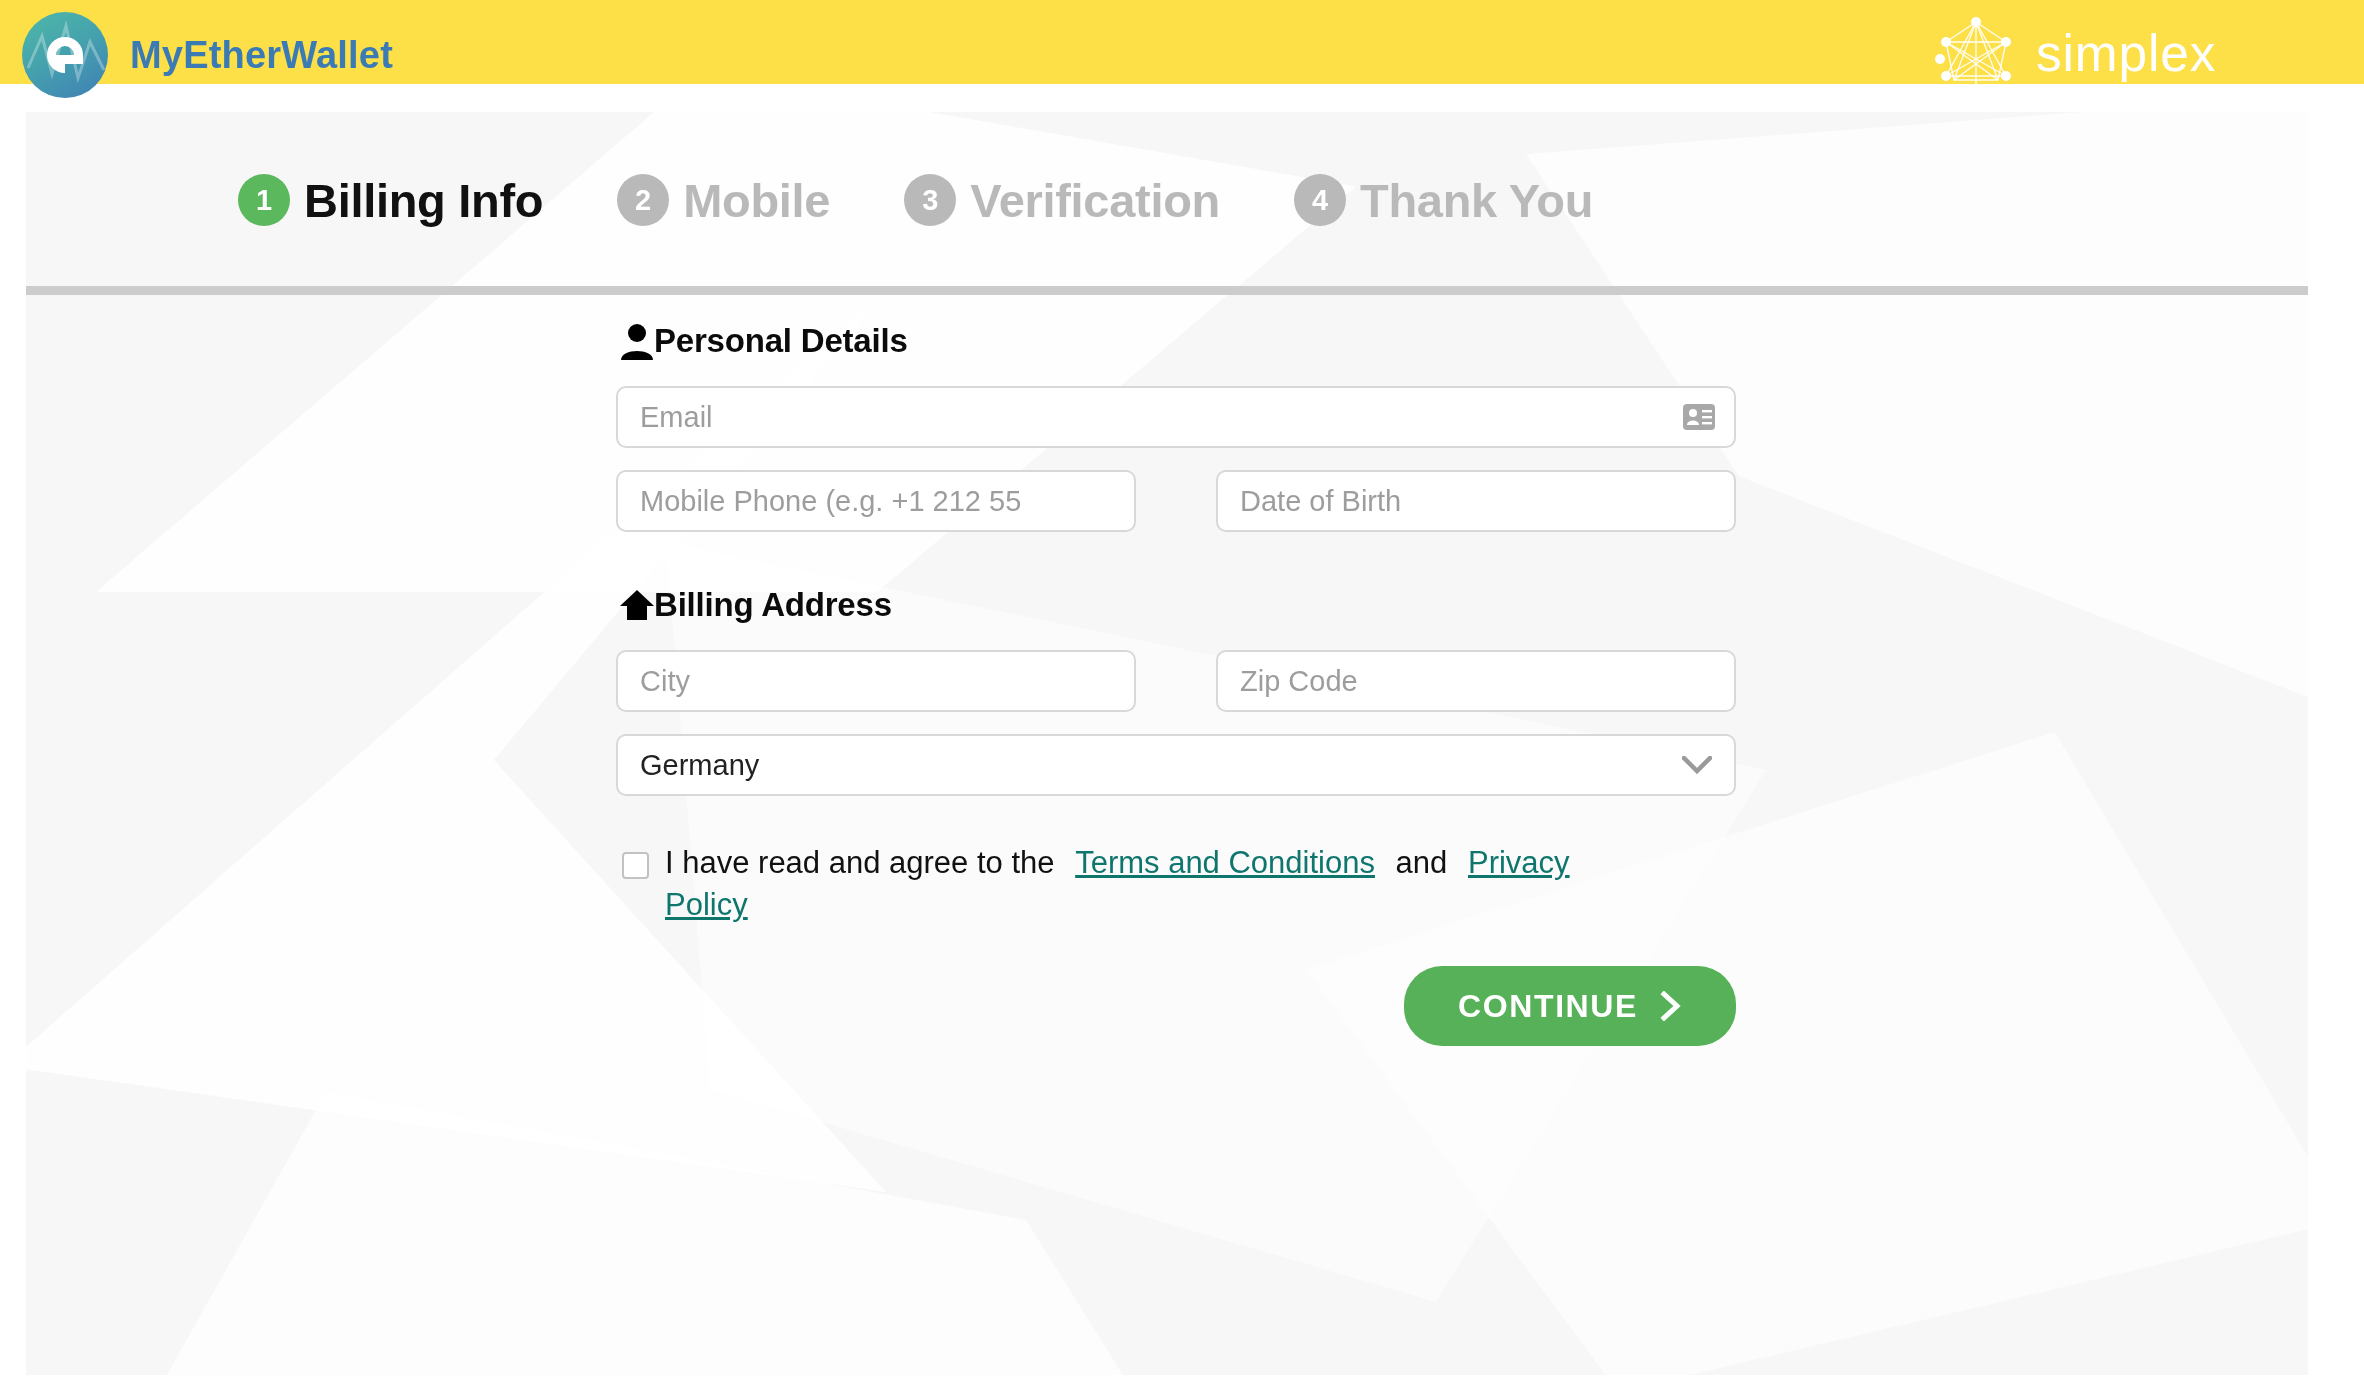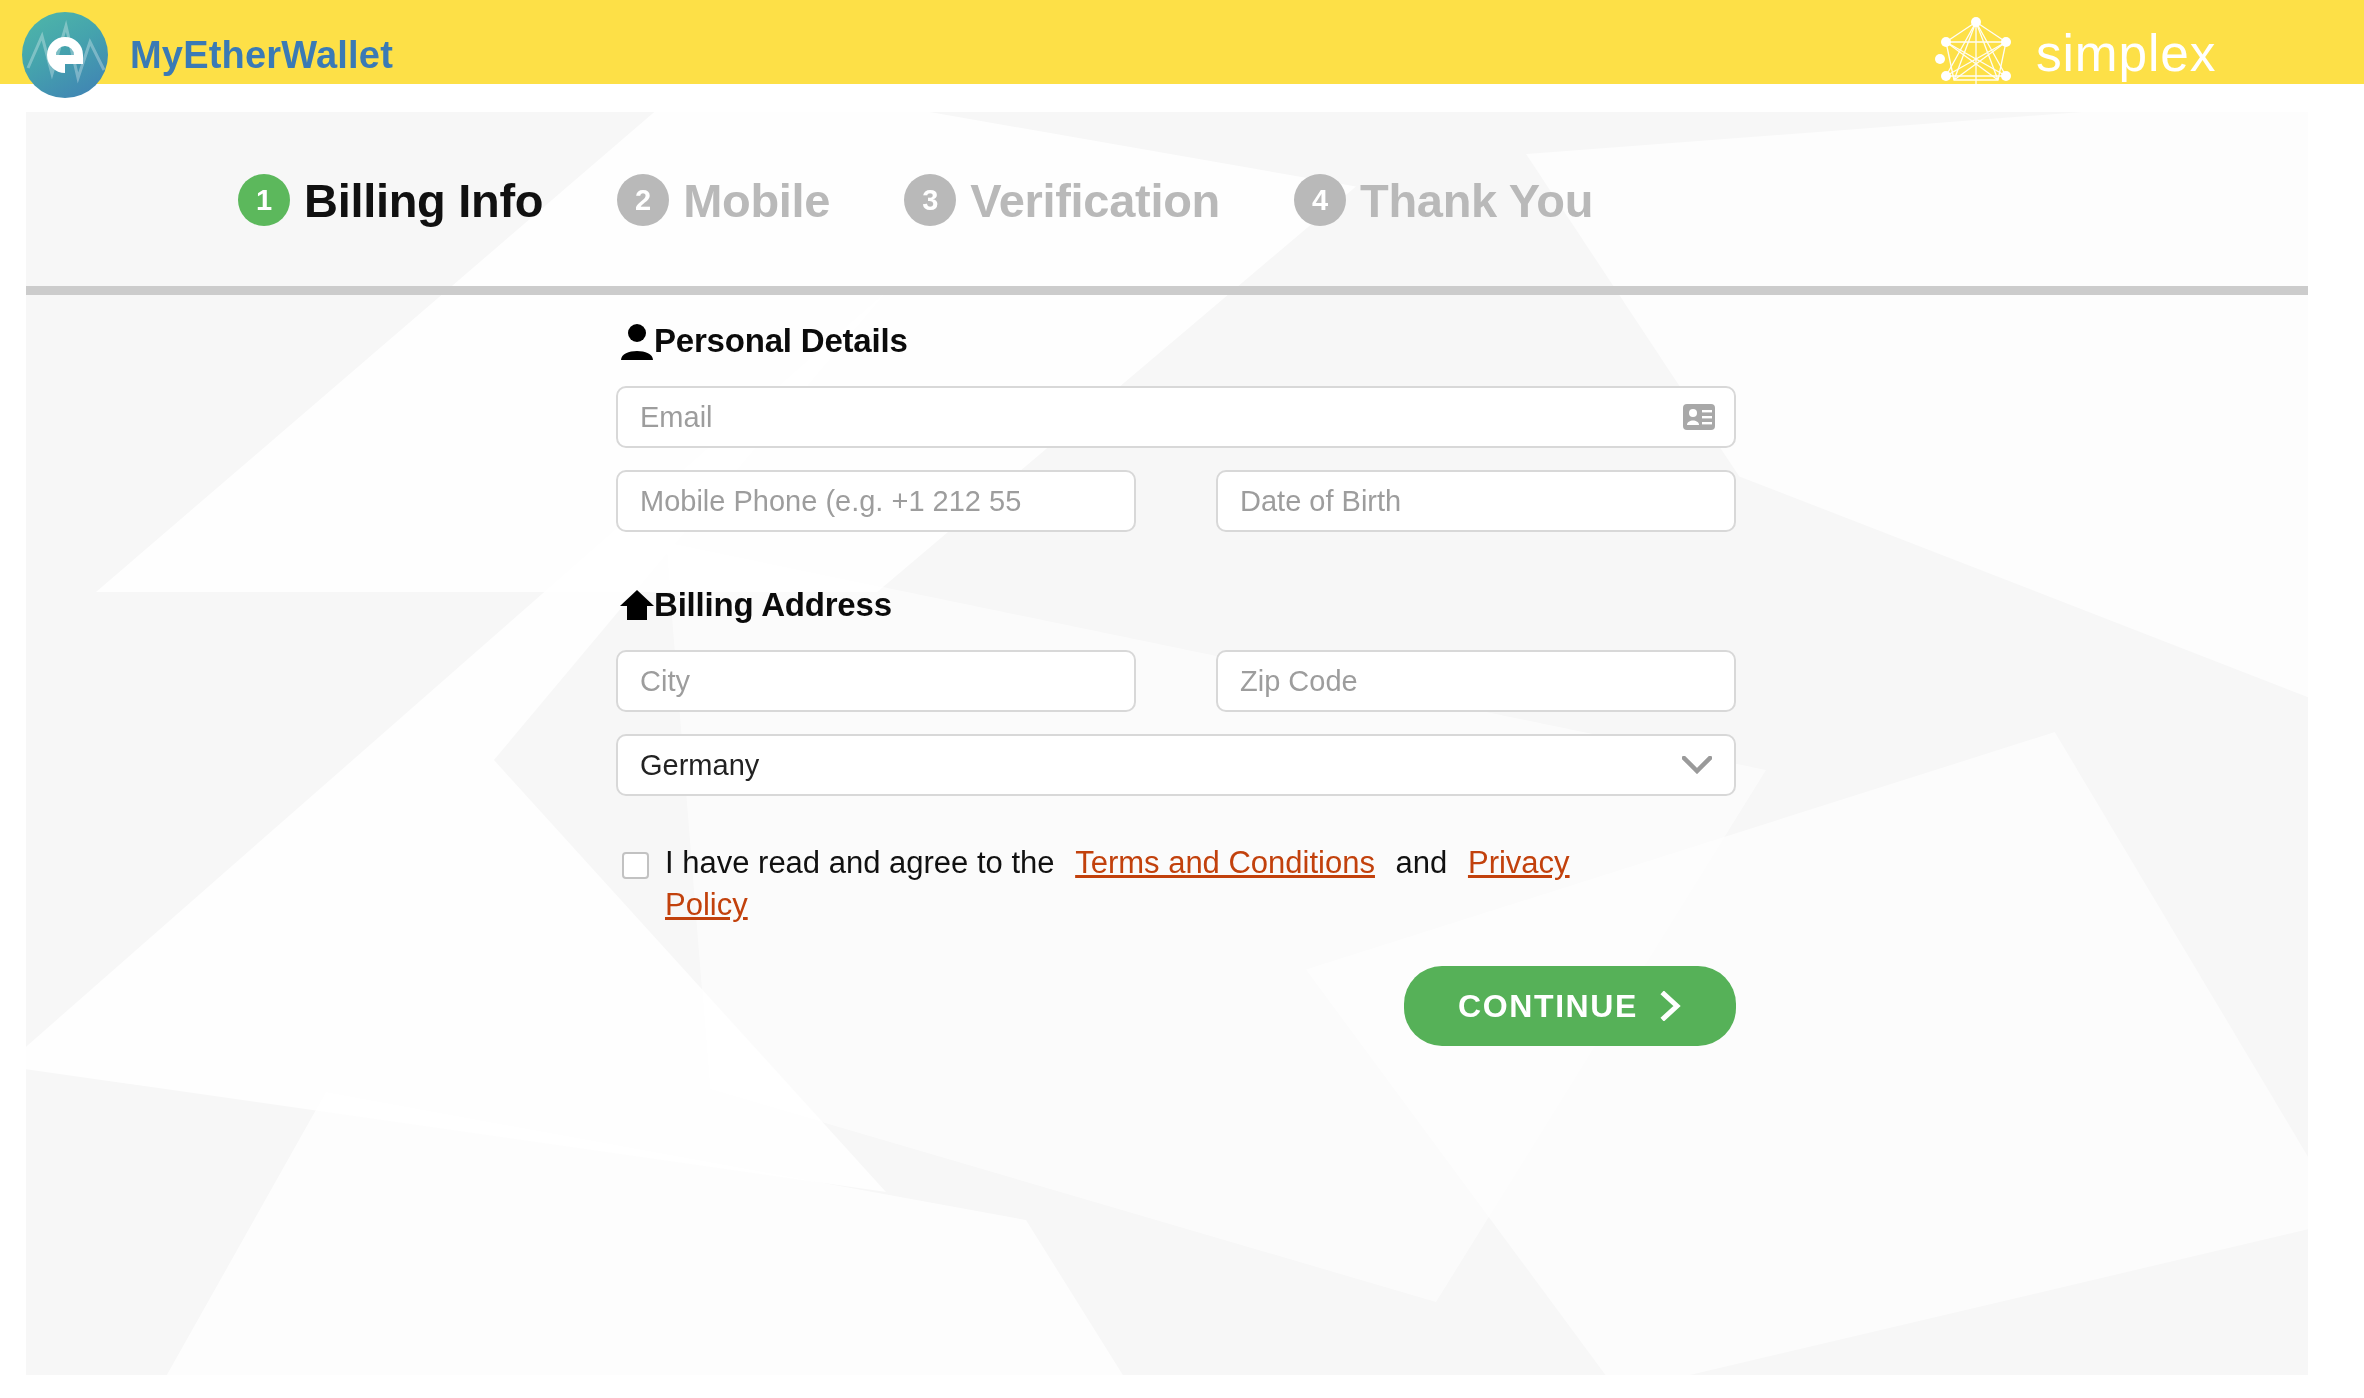--- a/index.html
+++ b/index.html
@@ -138,21 +138,21 @@
     display: flex; align-items: flex-start; gap: 16px;
     margin-top: 46px; margin-left: 6px; width: 1020px;
   }
   .cbx {
     width: 27px; height: 27px; flex: 0 0 auto; margin-top: 10px;
     border: 2px solid #c2c2c2; border-radius: 4px; background: #ffffff;
   }
   .terms-text {
     font-size: 31px; color: #111111; line-height: 1.36;
   }
-  .lnk { color: #c2410c; }
+  .lnk { color: #0f766e; }
   .spacer-words { padding: 0 6px; }
 
   
   .btn-wrap { display: flex; justify-content: flex-end; margin-top: 40px; width: 1120px; }
   .btn {
     background: #56b158; border: none; border-radius: 38px;
     height: 80px; padding: 0 54px;
     display: flex; align-items: center; gap: 22px;
     cursor: pointer;
   }

